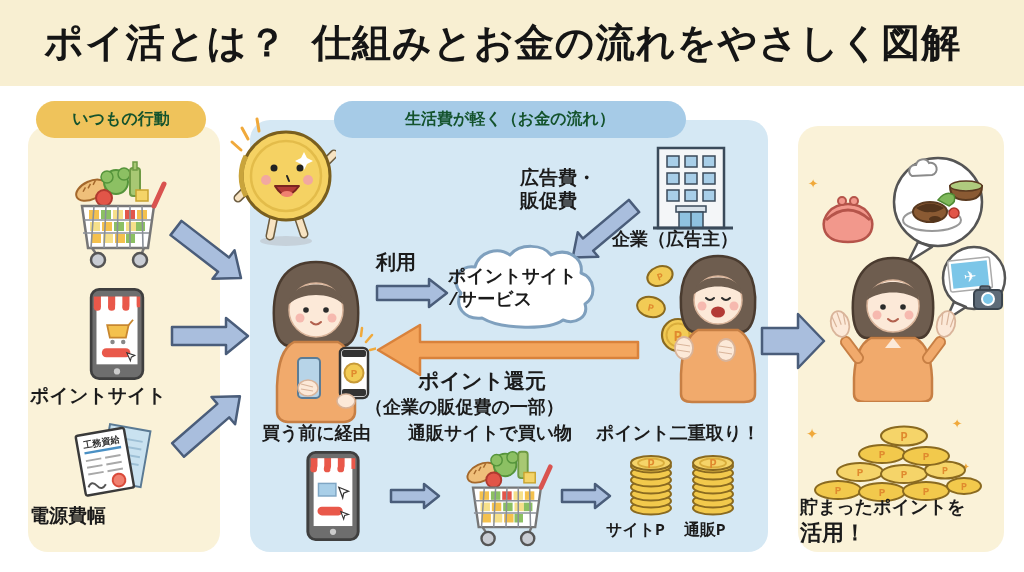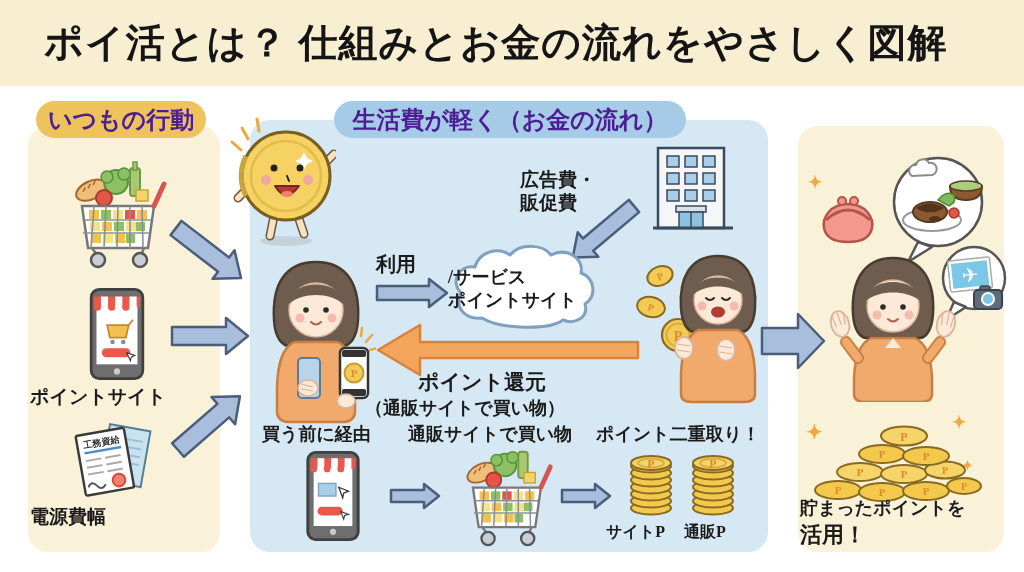--- a/index.html
+++ b/index.html
@@ -1,30 +1,30 @@
 <!DOCTYPE html>
 <html><head>
 <meta charset="utf-8">
 <style>
   html,body{margin:0;padding:0;background:#ffffff;}
   .stage{position:relative;width:1024px;height:572px;background:#ffffff;overflow:hidden;
-         font-family:Liberation Serif, serif;color:#1b1b1b;}
+         font-family:Liberation Mono, monospace;color:#1b1b1b;}
   
   .banner{position:absolute;left:0;top:0;width:1024px;height:86px;background:#F8EFD2;
           display:flex;align-items:center;}
   .banner .title{margin-left:44px;font-size:39px;font-weight:800;letter-spacing:1px;color:#151515;white-space:nowrap;}
   
   .panel{position:absolute;border-radius:20px;z-index:1;}
   .cream{background:#FAF2D8;}
   #left-panel{left:28px;top:126px;width:192px;height:426px;}
   #mid-panel{left:250px;top:120px;width:518px;height:432px;background:#D5E8F4;}
   #right-panel{left:798px;top:126px;width:206px;height:426px;}
   
   .pill{position:absolute;height:37px;border-radius:20px;display:flex;align-items:center;justify-content:center;
-        font-size:24px;font-weight:700;color:#4c1d95;z-index:6;white-space:nowrap;}
+        font-size:16px;font-weight:700;color:#14532d;z-index:6;white-space:nowrap;}
   #left-badge{left:36px;top:101px;width:170px;background:#EFC35B;}
   #mid-badge{left:334px;top:101px;width:352px;background:#A6CBE7;}
   #right-badge{left:806px;top:101px;width:190px;background:#F2B065;}
   
   .lbl{position:absolute;font-weight:700;text-align:left;z-index:4;line-height:1.2;white-space:nowrap;}
   .ico{position:absolute;z-index:4;}
   #arrows{position:absolute;left:0;top:0;z-index:3;pointer-events:none;}
   .spark{position:absolute;color:#F0A93B;font-weight:700;z-index:4;}
 </style>
 </head>
@@ -194,29 +194,30 @@
         <rect x="55" y="31" width="12" height="11"></rect>
       <rect x="19" y="48" width="12" height="11"></rect>
         <rect x="37" y="48" width="12" height="11"></rect>
         <rect x="55" y="48" width="12" height="11"></rect>
     </g>
     <rect x="28" y="64" width="30" height="6" fill="#D9E2EA" stroke="#3A4A5A" stroke-width="1.5"></rect>
     <rect x="31" y="70" width="24" height="16" fill="#8FC2E0" stroke="#3A4A5A" stroke-width="1.5"></rect>
     <path d="M43 70 V86" stroke="#3A4A5A" stroke-width="1.5"></path>
     <path d="M5 86 H85" stroke="#3A4A5A" stroke-width="3"></path>
   </svg>
+  <div class="lbl" style="left:612px;top:230px;width:170px;font-size:18px">企業（広告主）</div>
 
   <div class="lbl" style="left:376px;top:252px;width:70px;font-size:20px">利用</div>
 
   <svg class="ico" style="left:446px;top:240px" width="156" height="92" viewBox="0 0 156 92">
     <path d="M36 78 C18 80 8 66 15 53 C4 42 13 24 29 27 C33 12 52 6 64 15 C74 3 97 4 105 15 C121 7 138 18 135 33 C149 38 151 56 139 64 C143 77 129 85 117 80 C104 90 56 90 36 78 Z" fill="#FFFFFF" stroke="#7FA0BE" stroke-width="3" stroke-linejoin="round"></path>
   </svg>
   <div class="lbl" style="left:448px;top:266px;width:152px;font-size:18px;line-height:23px;z-index:5">
+    <div>ポイントサイト</div>
     <div>/サービス</div>
-    <div>ポイントサイト</div>
   </div>
 
   <svg class="ico" style="left:256px;top:246px" width="120" height="178" viewBox="0 0 120 178">
     <path d="M60 16 C28 16 16 40 18 74 C19 92 26 100 34 100 L86 100 C94 100 101 92 102 74 C104 40 92 16 60 16 Z" fill="#6E5D4F" stroke="#4A3B2F" stroke-width="2.5"></path>
     <circle cx="60" cy="64" r="27" fill="#FCE9D8" stroke="#D9B49A" stroke-width="1.5"></circle>
     <path d="M33 58 C33 32 87 32 87 58 C74 46 46 46 33 58 Z" fill="#6E5D4F"></path>
     <circle cx="50" cy="64" r="2.8" fill="#2B2B2B"></circle>
       <circle cx="70" cy="64" r="2.8" fill="#2B2B2B"></circle>
     <circle cx="44" cy="72" r="4.5" fill="#F6B9AF"></circle>
       <circle cx="76" cy="72" r="4.5" fill="#F6B9AF"></circle>
@@ -232,21 +233,21 @@
     </g>
     <rect x="84" y="102" width="28" height="50" rx="5" fill="#FFFFFF" stroke="#333333" stroke-width="2.5"></rect>
     <rect x="86" y="104" width="24" height="7" rx="2" fill="#333333"></rect>
     <rect x="86" y="143" width="24" height="7" rx="2" fill="#333333"></rect>
     <circle cx="98" cy="127" r="9.5" fill="#F2CB55" stroke="#C79A37" stroke-width="2"></circle>
     <text x="98" y="131" font-size="11" font-weight="bold" fill="#E08A2E" text-anchor="middle">P</text>
     <ellipse cx="90" cy="155" rx="9" ry="7" fill="#FCE9D8" stroke="#D9B49A" stroke-width="1.5"></ellipse>
   </svg>
 
   <div class="lbl" style="left:418px;top:370px;width:240px;font-size:21px">ポイント還元</div>
-  <div class="lbl" style="left:365px;top:398px;width:300px;font-size:18px">（通販サイトで買い物）</div>
+  <div class="lbl" style="left:365px;top:398px;width:300px;font-size:18px">（企業の販促費の一部）</div>
 
   <svg class="ico" style="left:636px;top:260px" width="75" height="95" viewBox="0 0 75 95">
     <g transform="translate(24,16) rotate(-20)">
       <ellipse rx="13" ry="9.5" fill="#F2CB55" stroke="#8A6A20" stroke-width="2"></ellipse>
       <text y="4" font-size="10" font-weight="bold" fill="#E08A2E" text-anchor="middle">P</text>
     </g>
     <g transform="translate(15,47) rotate(12)">
       <ellipse rx="14" ry="10" fill="#F2CB55" stroke="#8A6A20" stroke-width="2"></ellipse>
       <text y="4" font-size="10" font-weight="bold" fill="#E08A2E" text-anchor="middle">P</text>
     </g>

